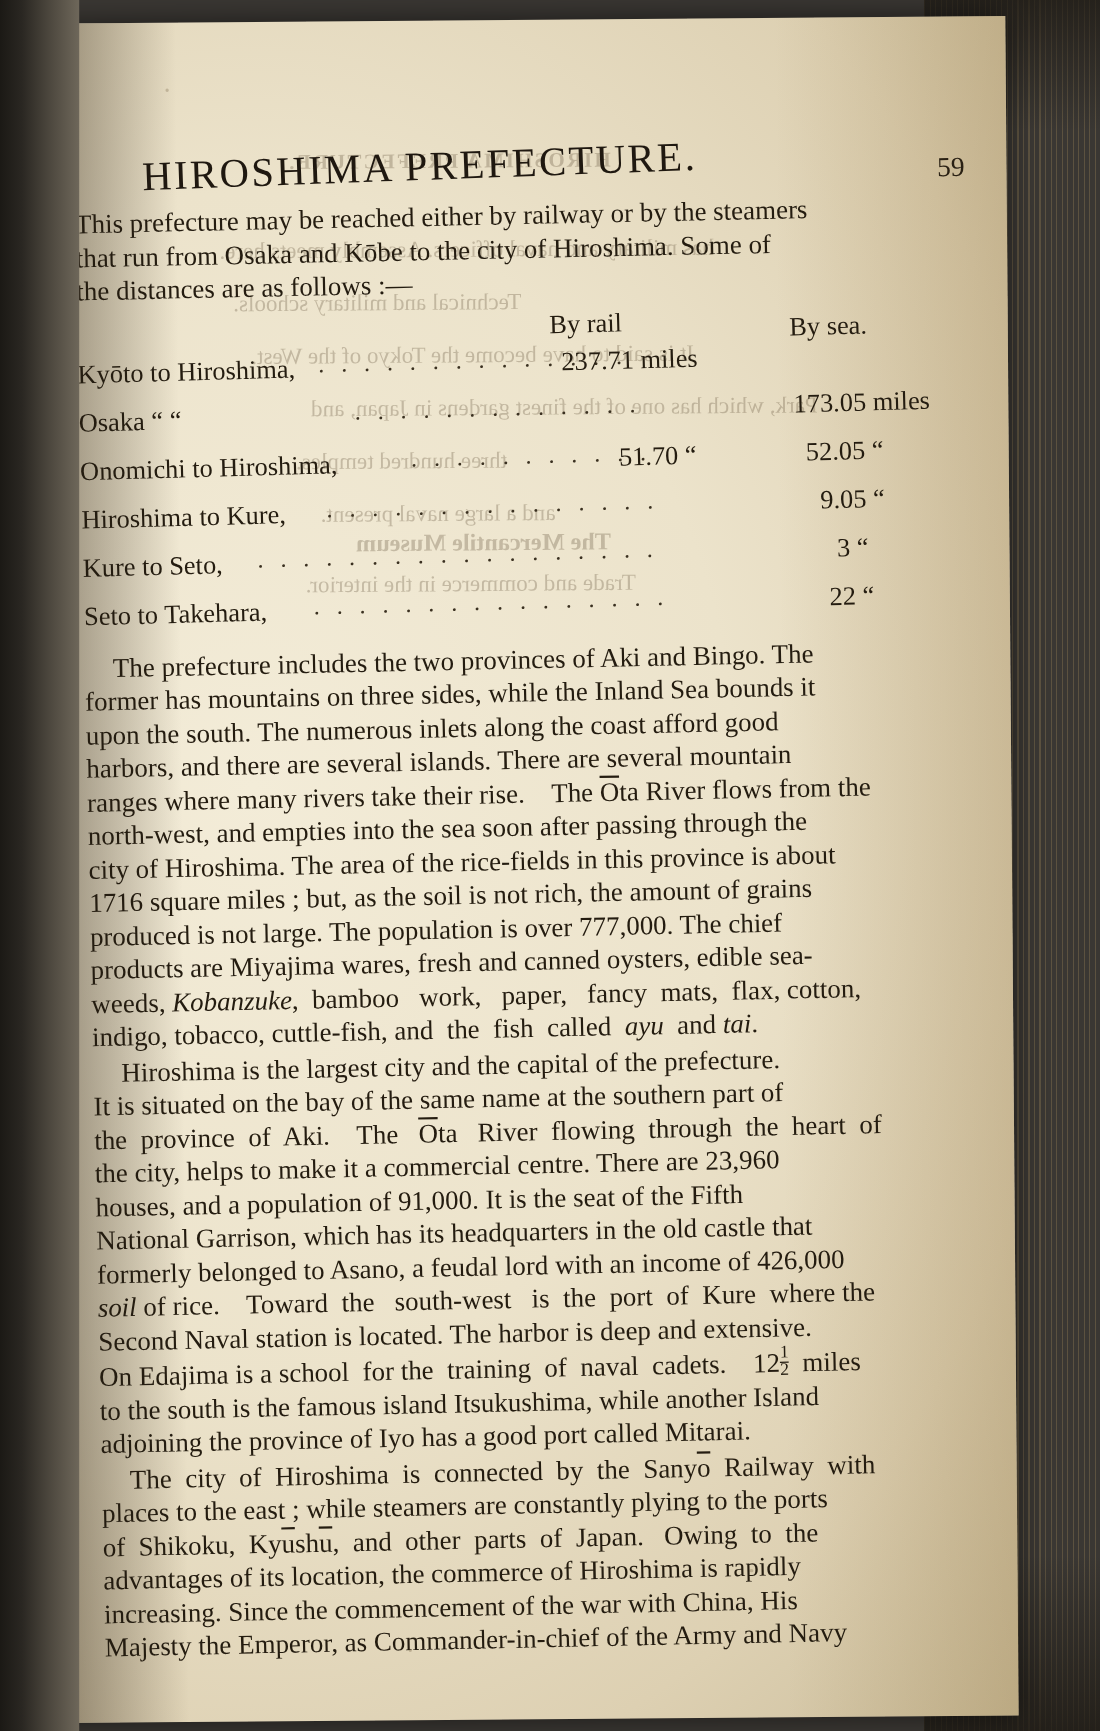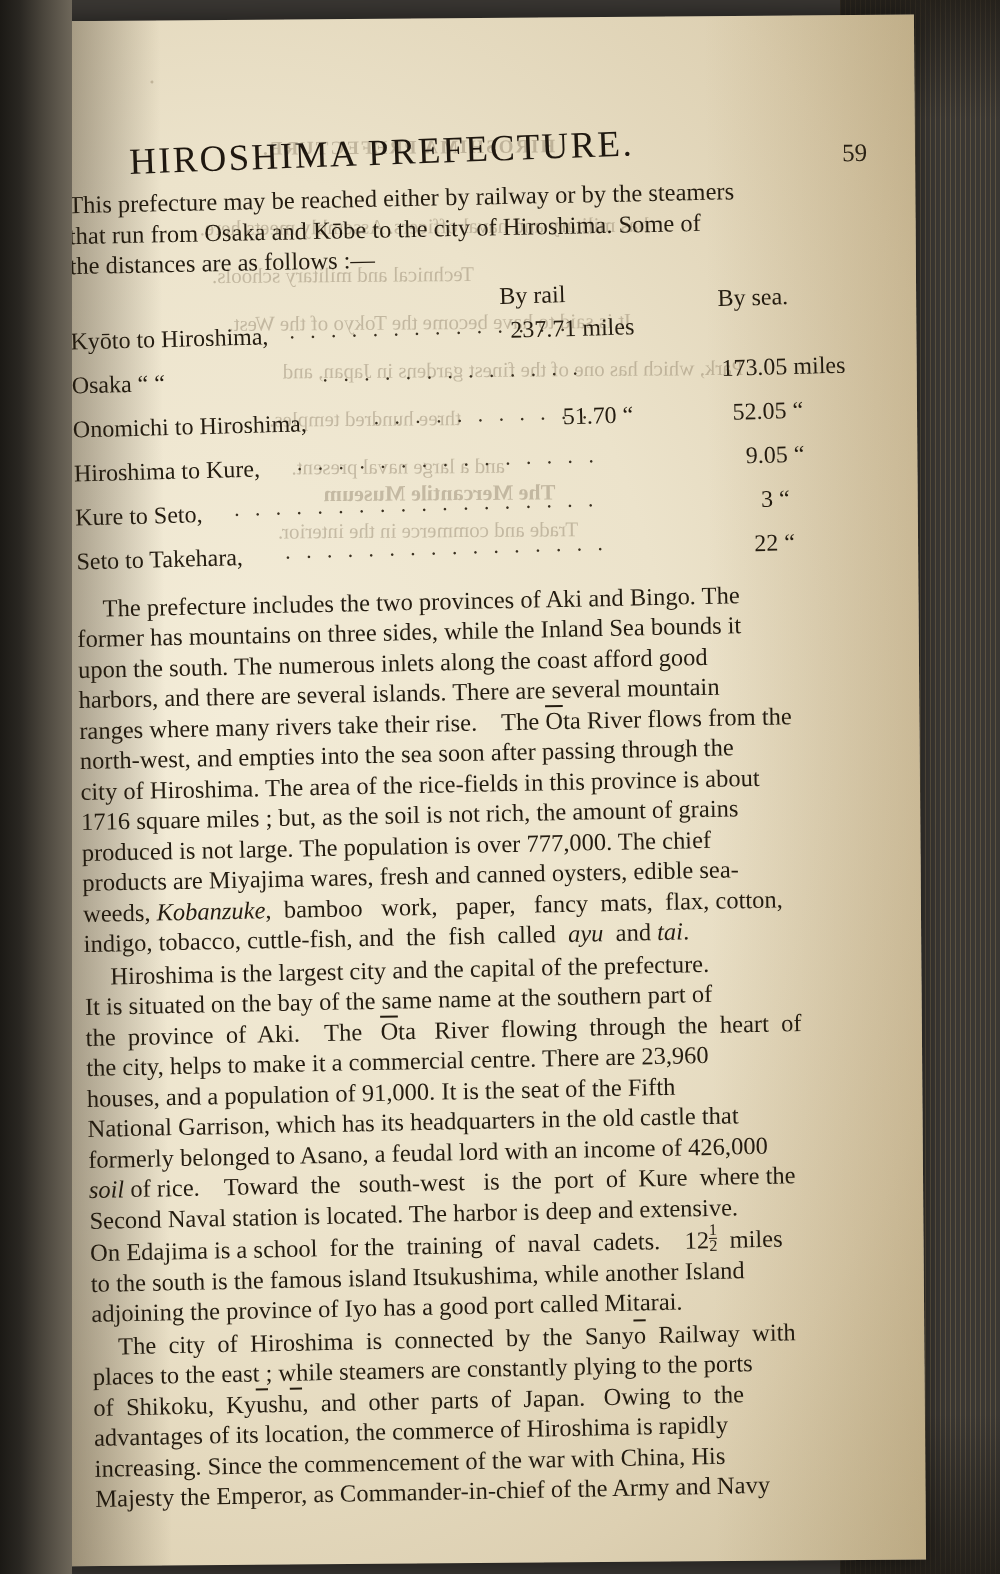--- a/index.html
+++ b/index.html
@@ -123,21 +123,21 @@
     position: absolute;
     left: 36px;
     top: 120px;
     width: 790px;
     z-index: 5;
     color: #241c10;
   }
 
   .folio {
     position: absolute;
-    right: 48px;
+    right: 38px;
     top: 124px;
     font-size: 25px;
     color: #2a2114;
     z-index: 6;
     transform: rotate(-0.6deg);
   }
 
   h1.title {
     margin: 0 0 6px 62px;
     font-size: 37px;

